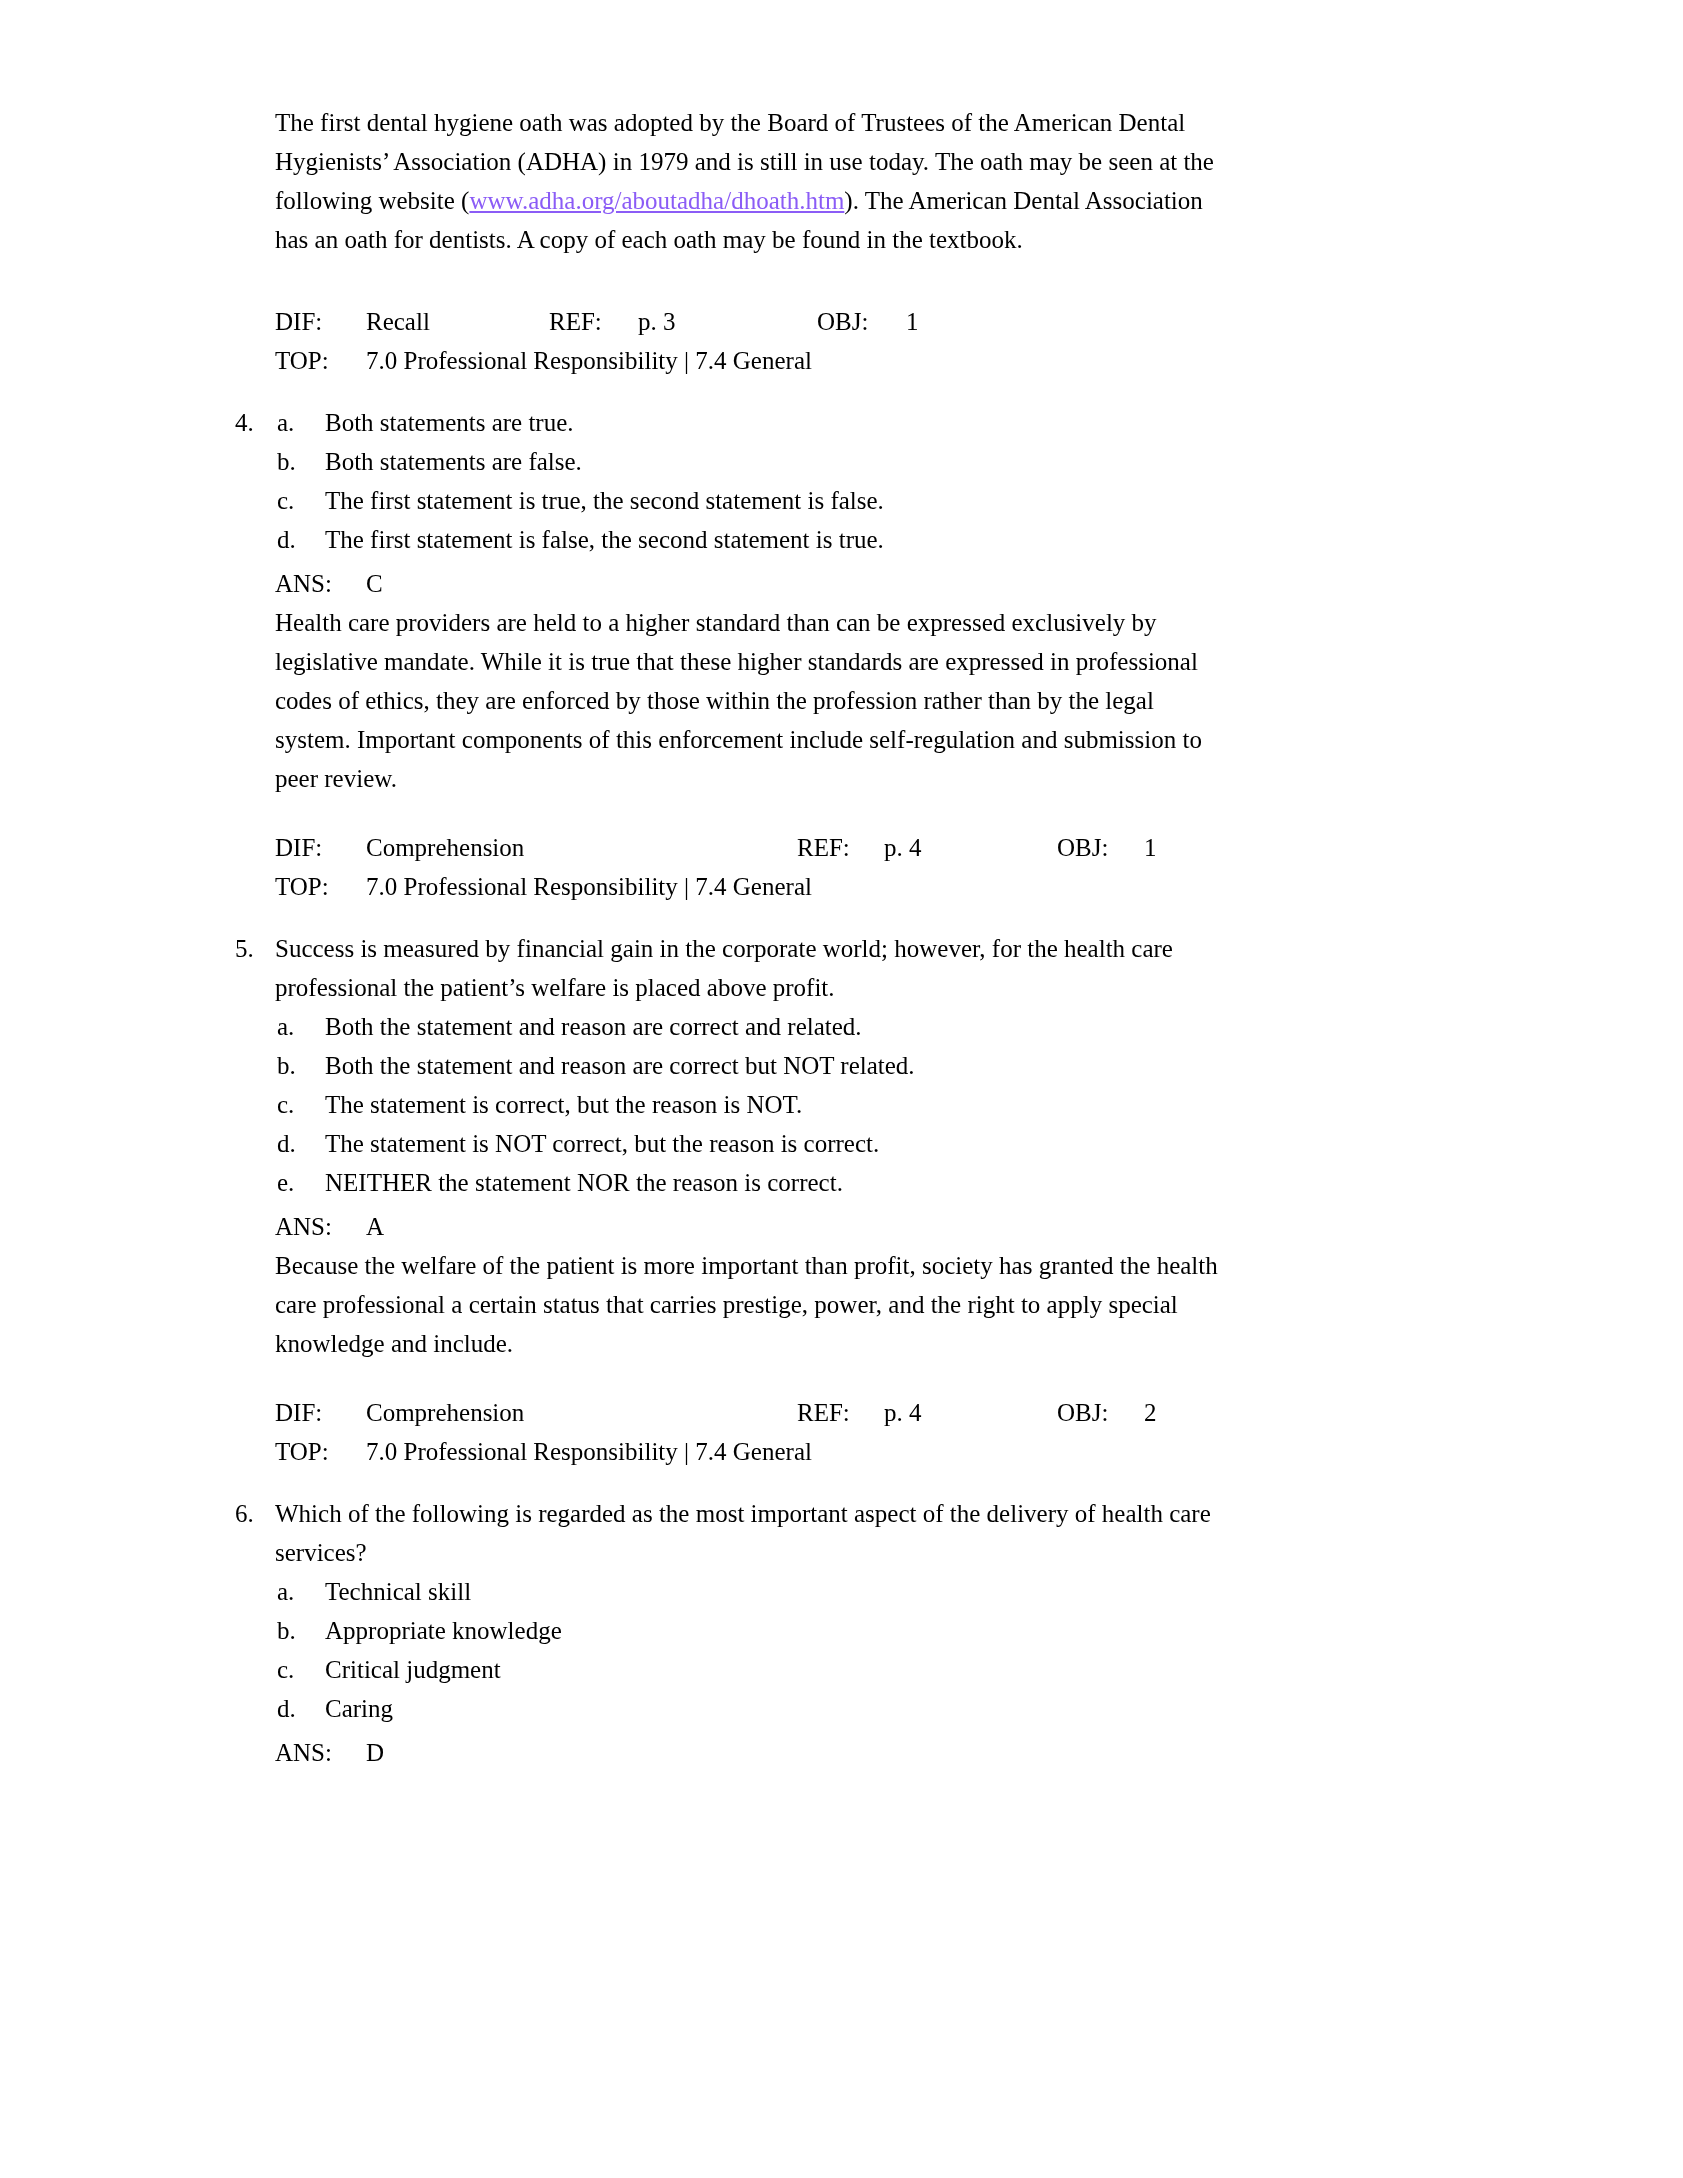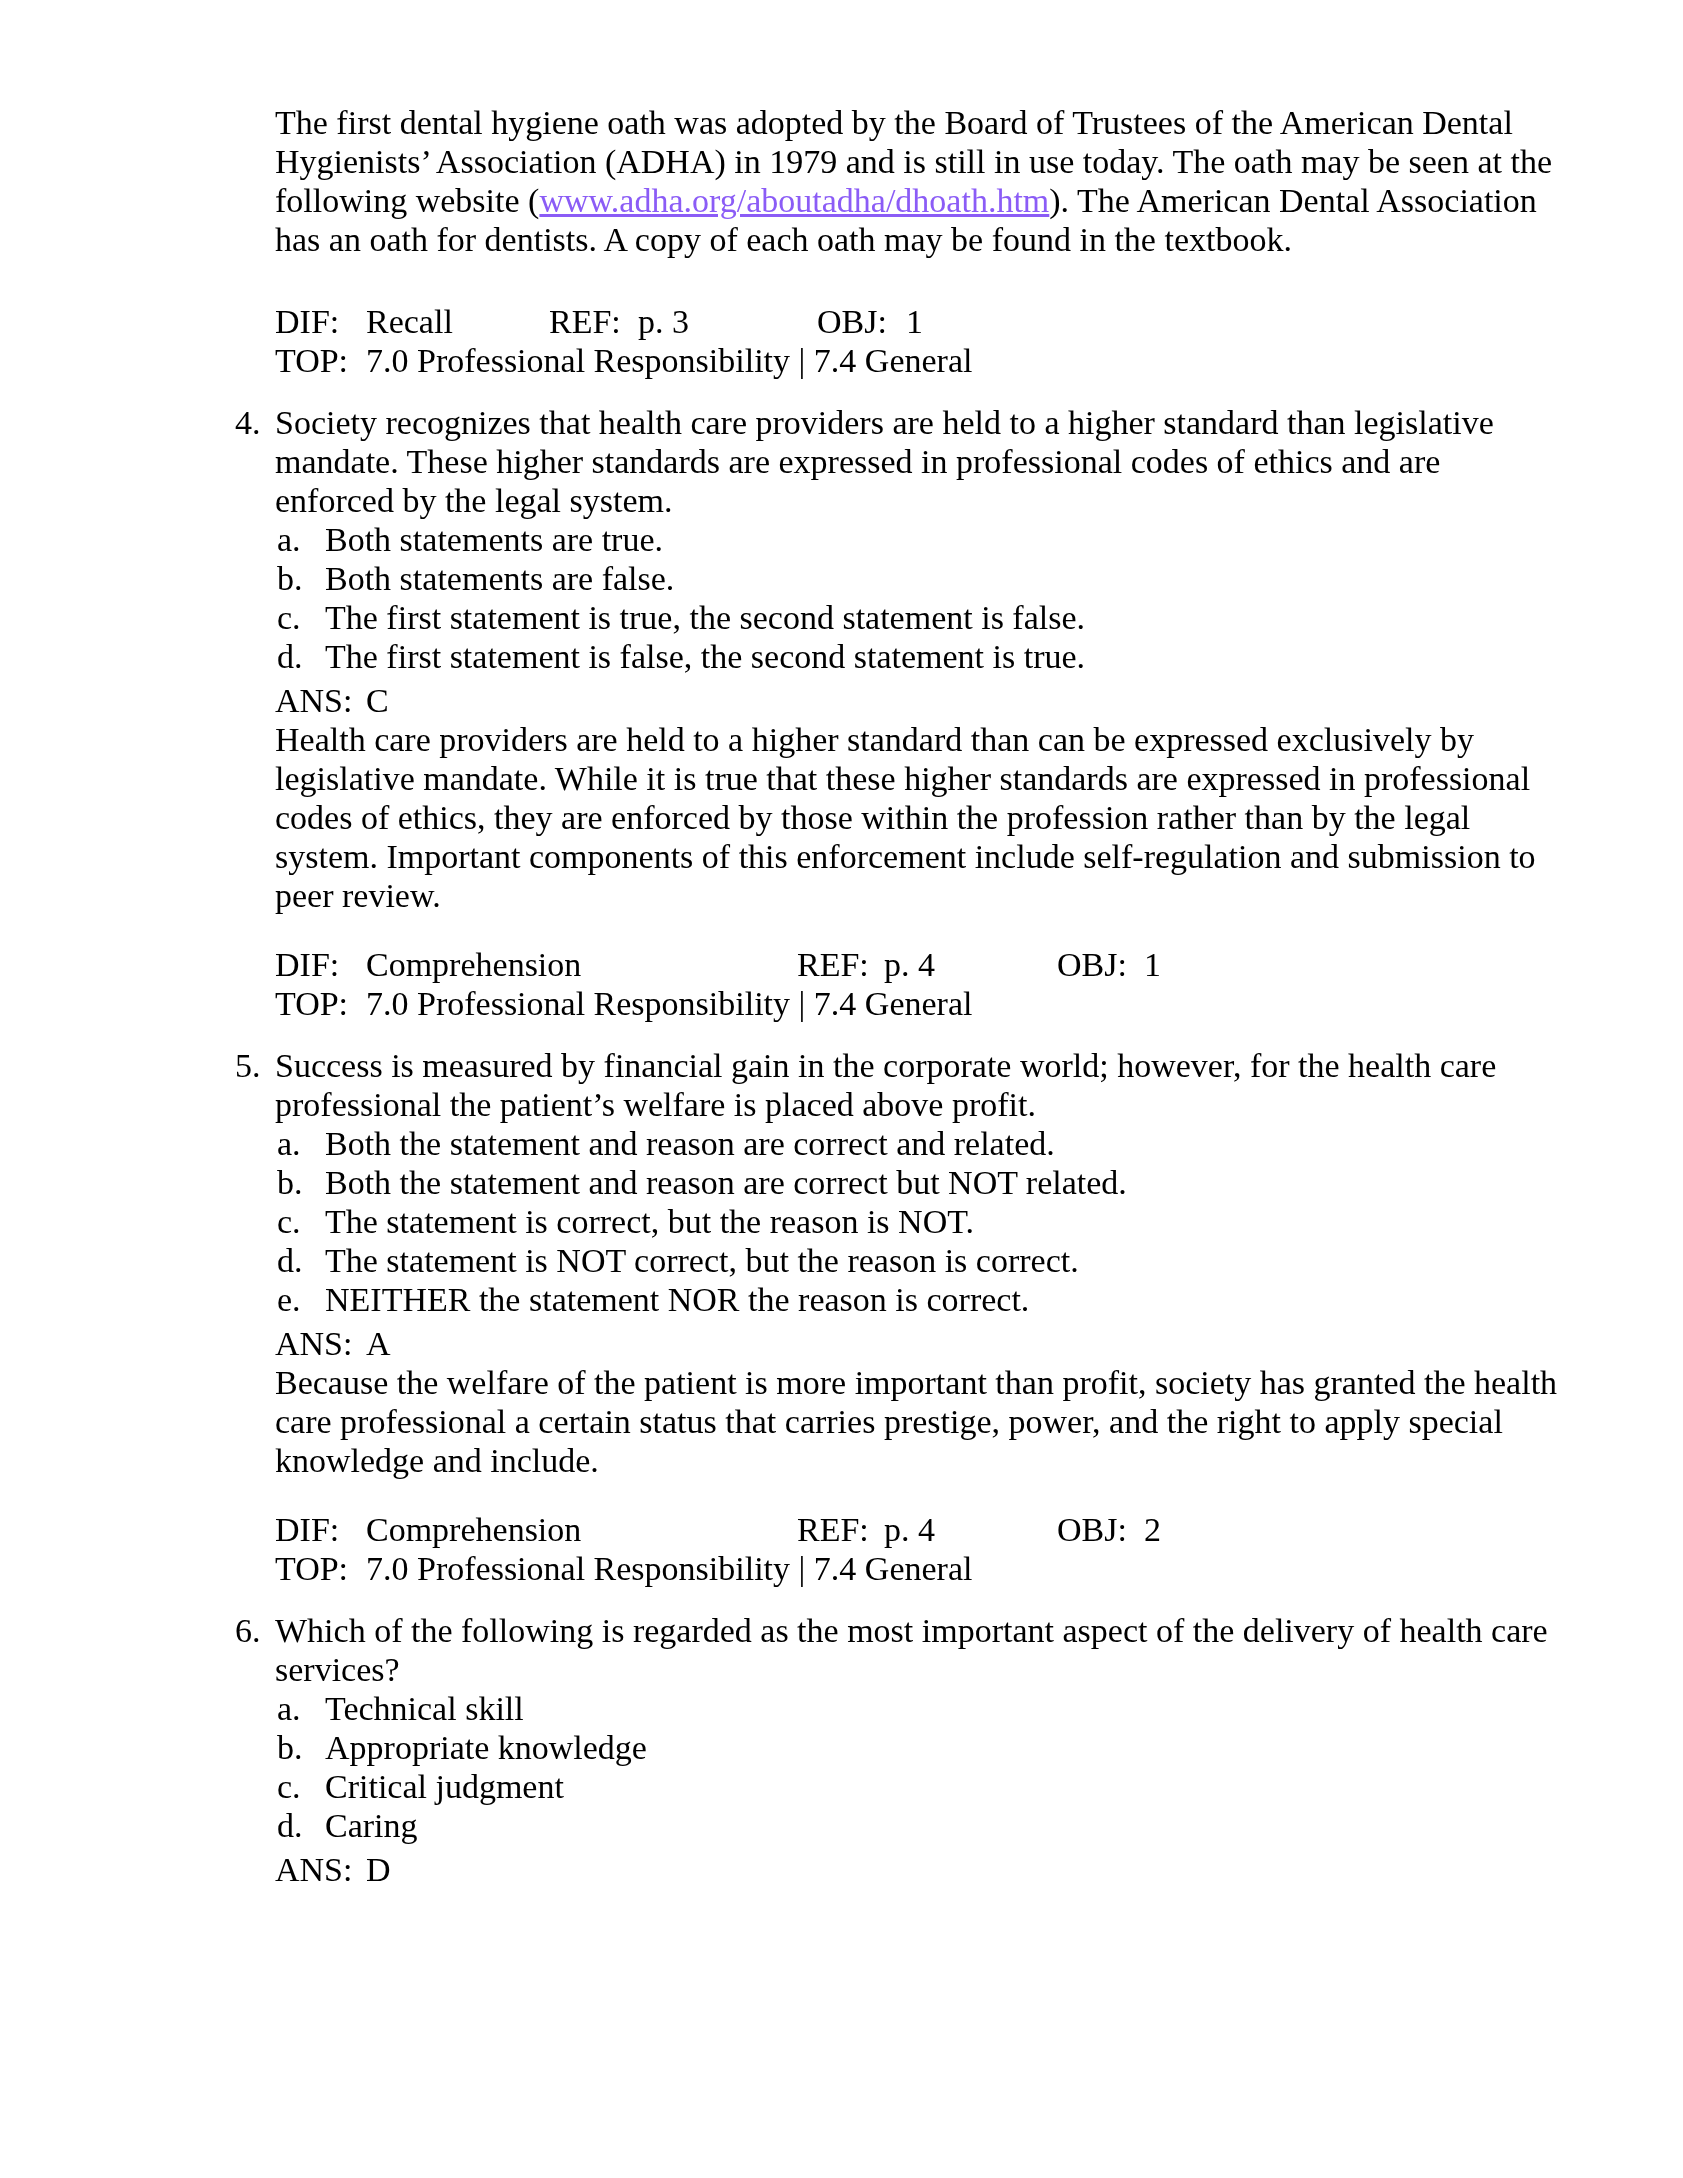--- a/index.html
+++ b/index.html
@@ -2,21 +2,21 @@
 <html><head>
 <meta charset="utf-8">
 <style>
   html,body{margin:0;padding:0;background:#ffffff;}
   .page{
     position:relative;
     width:1683px;height:2178px;
     background:#ffffff;
     color:#000000;
     font-family:"Liberation Serif", serif;
-    font-size:34px;line-height:39px;
+    font-size:25px;line-height:39px;
     box-sizing:border-box;
     padding:103px 149px 0 275px;
     overflow:hidden;
   }
   .line{display:block;white-space:nowrap;}
   .fb{margin:0;}
   
   .meta{position:relative;height:39px;}
   .meta span{position:absolute;top:4px;white-space:nowrap;}
   .m0{left:0;}
@@ -57,25 +57,20 @@
     <span class="m4">OBJ:</span>
     <span class="m5">1</span>
   </div>
   <div class="meta">
     <span class="m0">TOP:</span>
     <span class="m1">7.0 Professional Responsibility | 7.4 General</span>
   </div>
 
   <section class="question">
     <span class="q-num">4.</span>
-    <div>
-      <span class="line">Society recognizes that health care providers are held to a higher standard than legislative</span>
-      <span class="line">mandate. These higher standards are expressed in professional codes of ethics and are</span>
-      <span class="line">enforced by the legal system.</span>
-    </div>
     <ul class="options">
       <li class="option">
           <span class="opt-letter">a.</span>
           <span class="line">Both statements are true.</span>
         </li>
       <li class="option">
           <span class="opt-letter">b.</span>
           <span class="line">Both statements are false.</span>
         </li>
       <li class="option">

